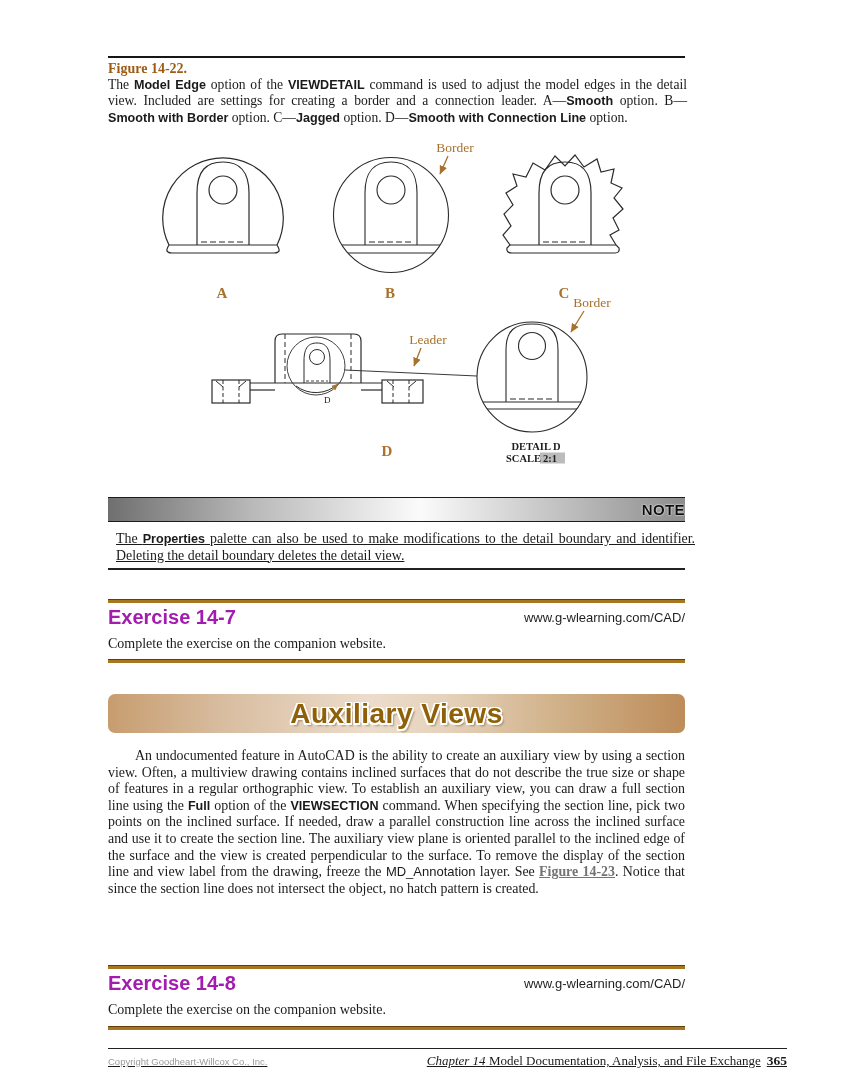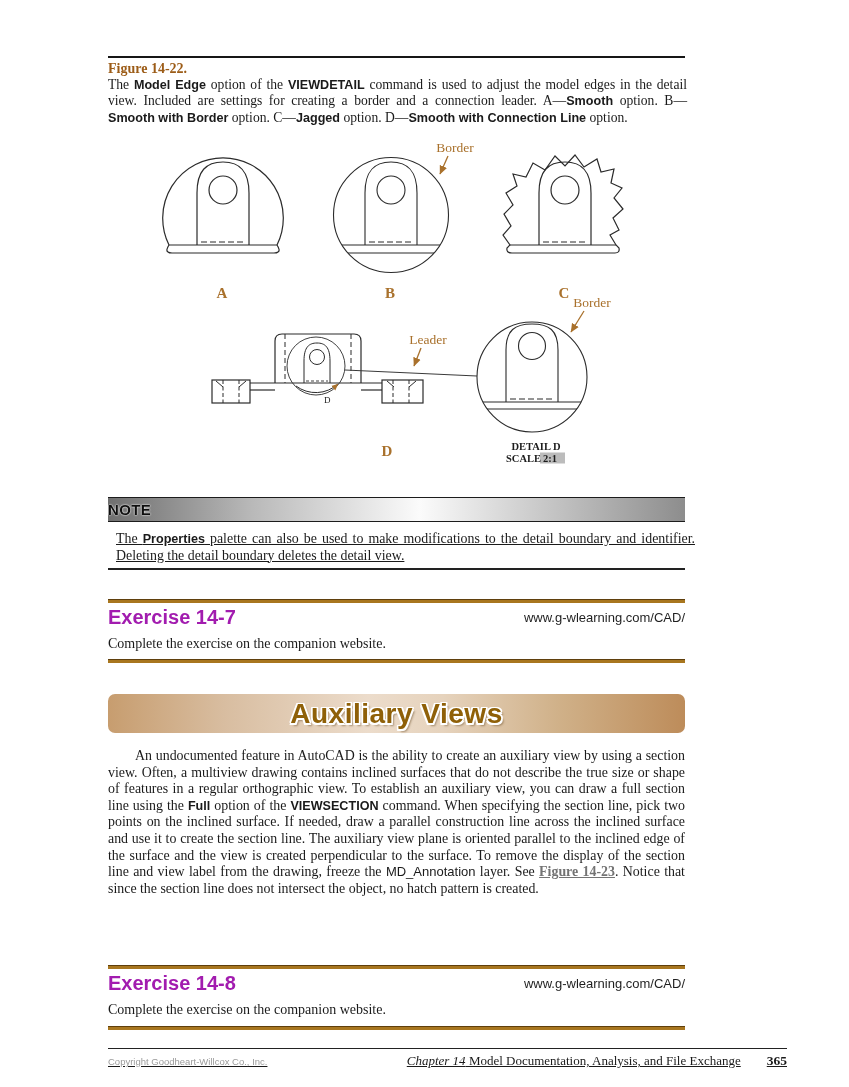--- a/index.html
+++ b/index.html
@@ -15,21 +15,21 @@
   
   .fig-label{font-weight:700;font-size:14px;color:#9c5c17;font-family:"Liberation Serif",serif;}
   .caption{font-size:13.6px;line-height:16.4px;text-align:justify;}
   .bterm{font-family:"Liberation Sans",sans-serif;font-weight:700;font-size:12.6px;}
   .sterm{font-family:"Liberation Sans",sans-serif;font-size:13px;}
   .figref{font-weight:700;color:#737373;text-decoration:underline;}
 
   
   .note-bar{width:577px;height:23px;border-top:1.6px solid #1c1c1c;border-bottom:1.6px solid #1c1c1c;
             background:linear-gradient(90deg,#6f6f6f 0%,#b9b9b9 25%,#fbfbfb 54%,#bdbdbd 80%,#8d8d8d 100%);
-            display:flex;align-items:center;justify-content:flex-start;}
+            display:flex;align-items:center;justify-content:flex-end;}
   .note-title{font-family:"Liberation Sans",sans-serif;font-weight:700;font-size:15px;color:#0e0e0e;
               letter-spacing:.4px;text-shadow:0 0 2px #fff,0 0 1px #fff;}
   .body-text{font-size:13.9px;line-height:16.5px;text-align:justify;}
 
   
   .ex-head-row{display:flex;align-items:center;justify-content:space-between;width:577px;}
   .ex-title{font-family:"Liberation Sans",sans-serif;font-weight:700;font-size:20px;color:#a21caf;}
   .ex-url{font-family:"Liberation Sans",sans-serif;font-size:13px;color:#1f1f1f;}
   .ex-body{font-size:14px;}
 
@@ -40,21 +40,21 @@
                 text-shadow:-1.5px -1.5px 0 #fff,1.5px -1.5px 0 #fff,-1.5px 1.5px 0 #fff,1.5px 1.5px 0 #fff,
                             0 -1.5px 0 #fff,0 1.5px 0 #fff,-1.5px 0 0 #fff,1.5px 0 0 #fff,2.5px 2.5px 2px rgba(90,60,20,.45);}
 
   .para{width:577px;font-size:13.9px;line-height:16.6px;text-align:justify;text-indent:27px;}
 
   
   .footer-row{width:679px;display:flex;justify-content:space-between;align-items:baseline;}
   .foot-copy{font-family:"Liberation Sans",sans-serif;font-size:9.5px;color:#9b9b9b;}
   .foot-ch{font-size:13px;color:#1a1a1a;}
   .foot-ch .it{font-style:italic;}
-  .foot-page{font-weight:700;font-size:13.5px;margin-left:26px;}
+  .foot-page{font-weight:700;font-size:13.5px;margin-left:6px;}
 
   
   .figsvg text{font-family:"Liberation Serif",serif;}
   .ann{fill:#a9712c;}
   .cadtxt{font-family:"DejaVu Sans Mono",monospace;fill:#1d1d1d;}
 </style>
 </head>
 <body>
 
 <div class="page">

